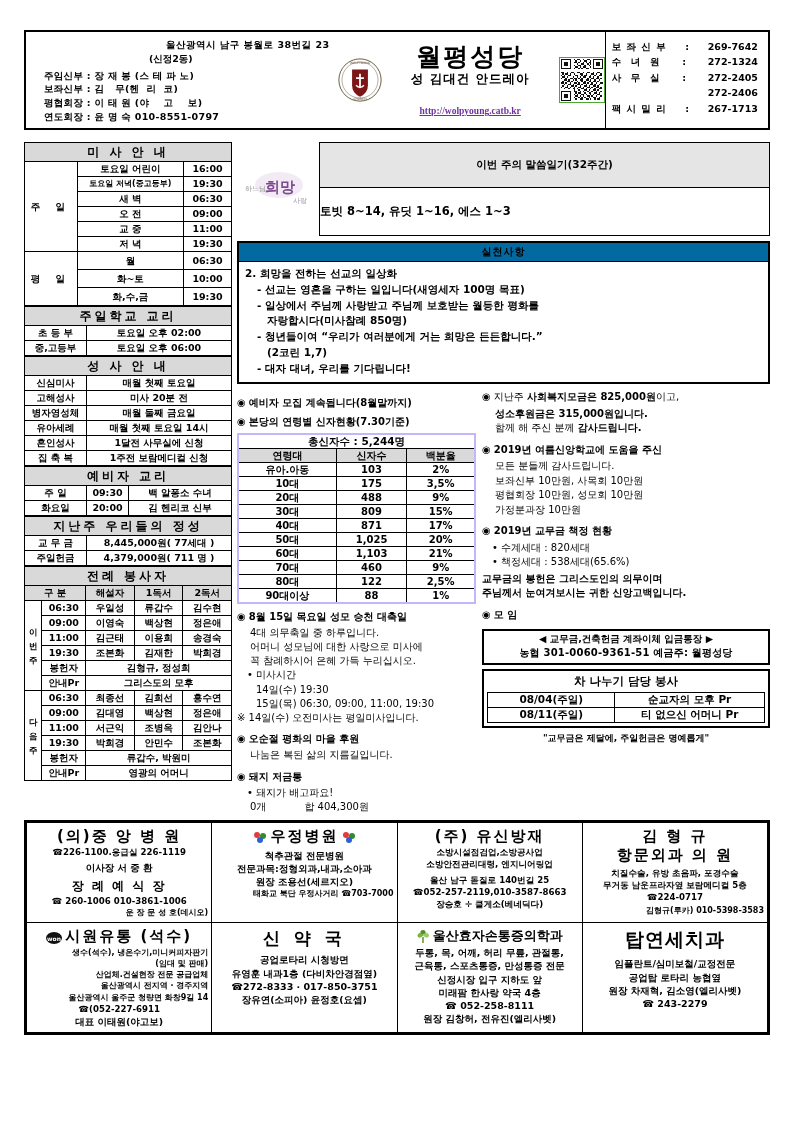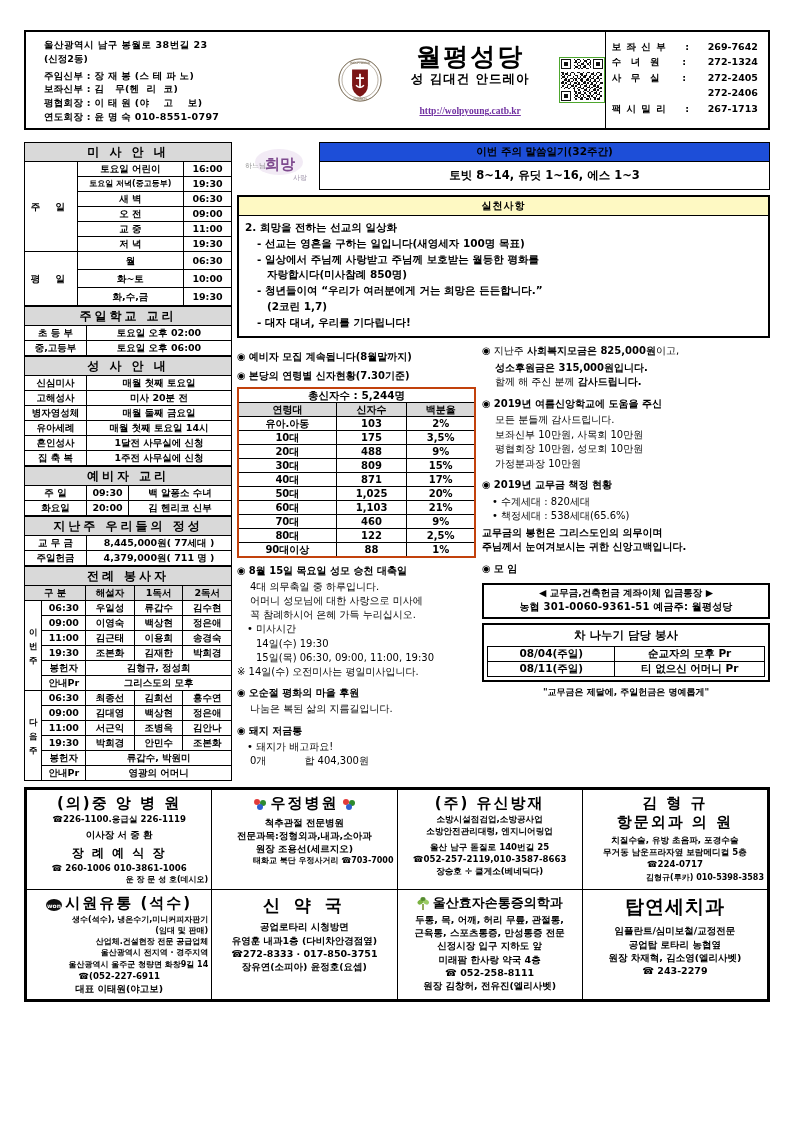--- a/index.html
+++ b/index.html
@@ -16,22 +16,22 @@
   .page { position: relative; width: 794px; height: 1123px; padding: 30px 24px; }
 
   
   table { border-collapse: collapse; width: 100%; }
   td, th { border: 1px solid #000; padding: 0; text-align: center; vertical-align: middle; font-weight: bold; }
   .hdr { background: #d9d9d9; font-weight: bold; }
 
   
   .masthead { border: 2px solid #000; display: flex; height: 100px; }
   .mh-left { width: 42%; padding: 6px 8px 4px 18px; font-size: 9.5px; line-height: 1.45; font-weight: bold; border-right: none; }
-  .mh-addr { letter-spacing: .5px; }
-  .mh-dong { text-align: left; padding-right: 32px; }
+  .mh-addr { letter-spacing: .5px; text-align: right; }
+  .mh-dong { text-align: center; padding-right: 32px; }
   .mh-rows { margin-top: 3px; }
   .mh-row { white-space: pre; letter-spacing: .3px; }
   .mh-mid { width: 36%; display: flex; align-items: center; justify-content: space-between; gap: 6px; position: relative; }
   .crest { width: 44px; height: 44px; flex: 0 0 auto; position: relative; }
   .crest svg { display:block; }
   .title-wrap { text-align: center; }
   .ch-title { font-size: 25px; font-weight: bold; letter-spacing: 2px; line-height: 1.05; }
   .ch-sub { font-size: 12.5px; font-weight: bold; letter-spacing: 1px; margin-top: 1px; }
   .ch-url { font-size: 9.5px; font-weight: bold; color: #7030a0; text-decoration: underline; margin-top: 18px; font-family: "Liberation Serif", serif; }
   .qr { width: 46px; height: 46px; border: 1.5px solid #4ea72e; padding: 1px; background: #fff; flex: 0 0 auto; }
@@ -46,41 +46,41 @@
 
   
   .lt { margin-bottom: 0; font-size: 9.5px; }
   .lt td { height: 15px; line-height: 14px; }
   .lt .sec { background:#d9d9d9; font-size: 12px; letter-spacing: 3px; height: 19px; }
   .vlabel { letter-spacing: 6px; }
   .tight { letter-spacing: 0px; font-size: 8px; }
 
   
   .wk-box { border: 1.5px solid #000; }
-  .wk-box .t1 { background:#1d4ed8; text-align:center; font-weight:bold; font-size:10.5px; padding:2px 0; border-bottom:1px solid #000;}
-  .wk-box .t2 { text-align:center; font-weight:bold; font-size:11.5px; padding:6px 0; }
+  .wk-box .t1 { background:#e5e5e5; text-align:center; font-weight:bold; font-size:10.5px; padding:15px 0; border-bottom:1px solid #000;}
+  .wk-box .t2 { font-weight:bold; font-size:11.5px; padding:16px 0; }
   .hope-img { position: relative; width: 78px; height: 40px; }
 
   .practice { border: 2px solid #000; margin-top: 5px; }
-  .practice-hdr { background:#fef9c3; text-align:center; font-weight:bold; font-size:10px; padding:2px 0; border-bottom:1px solid #000; letter-spacing:1px;}
+  .practice-hdr { background:#0369a1; text-align:center; font-weight:bold; font-size:10px; padding:2px 0; border-bottom:1px solid #000; letter-spacing:1px;}
   .practice-body { padding: 4px 6px 6px 6px; font-size: 10.5px; font-weight: bold; line-height: 1.5; }
   .practice-body .l1 { margin-left: 0; }
   .practice-body .l2 { margin-left: 12px; text-indent: -10px; padding-left: 10px; }
   .practice-body .l3 { margin-left: 22px; }
 
   .bullet-blk { margin-top: 6px; font-size: 10px; line-height: 1.42; }
   .bl { display: flex; gap: 3px; margin-bottom: 2px; }
   .bl .mark { flex: 0 0 auto; font-size: 10px; line-height: 1.3; }
   .bl .txt { font-weight: bold; }
   .ind { margin-left: 13px; }
   .ind2 { margin-left: 19px; }
   .dot { margin-left: 10px; }
   .normalw { font-weight: normal; }
 
-  .stat-table { border: 2px solid #c2410c; margin: 3px 0 6px 0; font-size: 10px; }
+  .stat-table { border: 2px solid #c4b5fd; margin: 3px 0 6px 0; font-size: 10px; }
   .stat-table td { height: 14px; line-height: 13px; }
   .stat-total { background: #fff; font-weight: bold; font-size: 10.5px; }
 
   
   .rblock { font-size: 10px; line-height: 1.45; }
   .rb-item { margin-bottom: 7px; }
   .bold { font-weight: bold; }
 
   .drv-box { border: 2px solid #000; margin-top: 5px; }
   .drv-box .h { background:#fff; text-align:center; font-weight:bold; font-size:11.5px; padding:3px 0; border-bottom:1.5px solid #000; }
@@ -439,21 +439,21 @@
         <tr>
               <td>유아세례</td>
               <td>매월 첫째 토요일 14시</td>
             </tr>
         <tr>
               <td>혼인성사</td>
               <td>1달전 사무실에 신청</td>
             </tr>
         <tr>
               <td>집 축 복</td>
-              <td>1주전 사무실에 신청</td>
+              <td>1주전 보람메디컬 신청</td>
             </tr>
       </tbody>
         </table>
 
       <table class="lt">
         <tbody>
             <tr>
               <td class="sec" colspan="3">예비자 교리</td>
             </tr>
         <tr>

